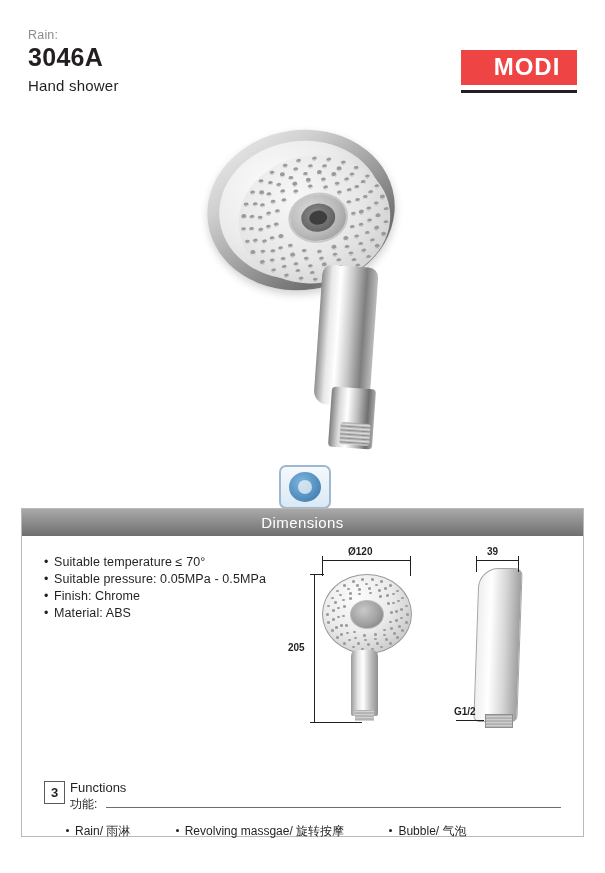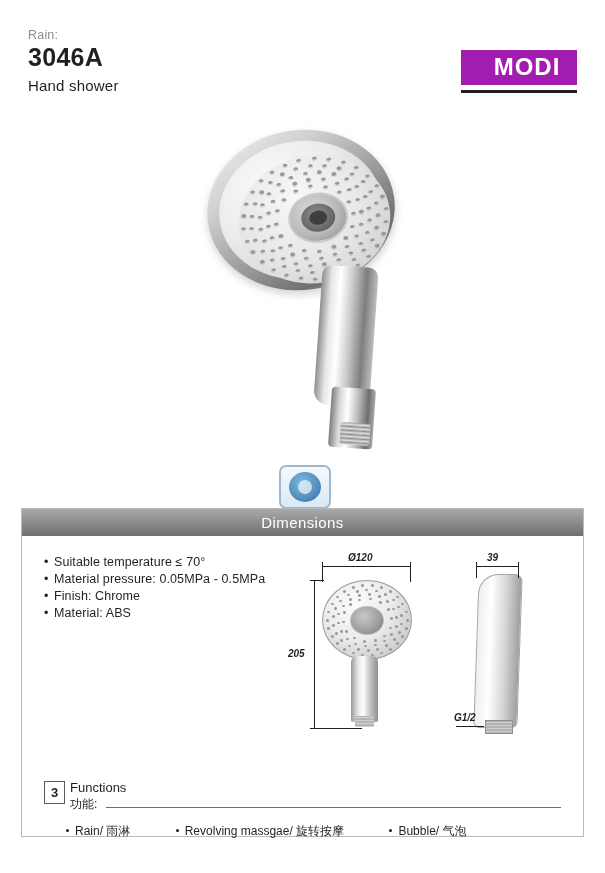--- a/index.html
+++ b/index.html
@@ -60,21 +60,21 @@
 
   
   .logo {
     position: absolute;
     top: 22px;
     right: 0px;
     width: 116px;
     text-align: center;
   }
   .logo-box {
-    background: #a21caf;
+    background: #ef4444;
     color: #ffffff;
     font-size: 24px;
     font-weight: bold;
     letter-spacing: 1px;
     padding: 4px 0 5px 16px;
     line-height: 26px;
   }
   .logo-rule {
     margin-top: 5px;
     height: 3px;
@@ -264,24 +264,23 @@
     width: 10px;
   }
   .specs-cn-block {
     margin-top: 9px;
   }
 
   
   .drawing {
     position: absolute;
     left: 282px;
-    top: 8px;
+    top: 2px;
     width: 270px;
     height: 240px;
-    font-style: italic;
   }
   .dim-text {
     position: absolute;
     font-size: 9.5px;
     color: #231f20;
     font-family: "Liberation Sans", sans-serif;
   }
   .dim-text.bold { font-weight: bold; font-size: 10px;}
   .dline { position: absolute; background: #231f20; }
   .hline { height: 1px; }
@@ -571,21 +570,21 @@
       <div class="badge-inner"></div>
     </div>
   </div>
 
   <div class="panel">
     <div class="panel-title">Dimensions</div>
     <div class="panel-body">
 
       <div class="specs">
         <div class="spec-line"><span class="spec-bullet">•</span><span>Suitable temperature ≤ 70°</span></div>
-        <div class="spec-line"><span class="spec-bullet">•</span><span>Material pressure: 0.05MPa - 0.5MPa</span></div>
+        <div class="spec-line"><span class="spec-bullet">•</span><span>Suitable pressure: 0.05MPa - 0.5MPa</span></div>
         <div class="spec-line"><span class="spec-bullet">•</span><span>Finish: Chrome</span></div>
         <div class="spec-line"><span class="spec-bullet">•</span><span>Material: ABS</span></div>
 
       </div>
 
       <div class="drawing">
 
         <div class="front-head" id="frontHead">
           <div class="front-hub"></div>
         <div class="sm-nozzle" style="left: 82.9px; top: 38px;"></div>

